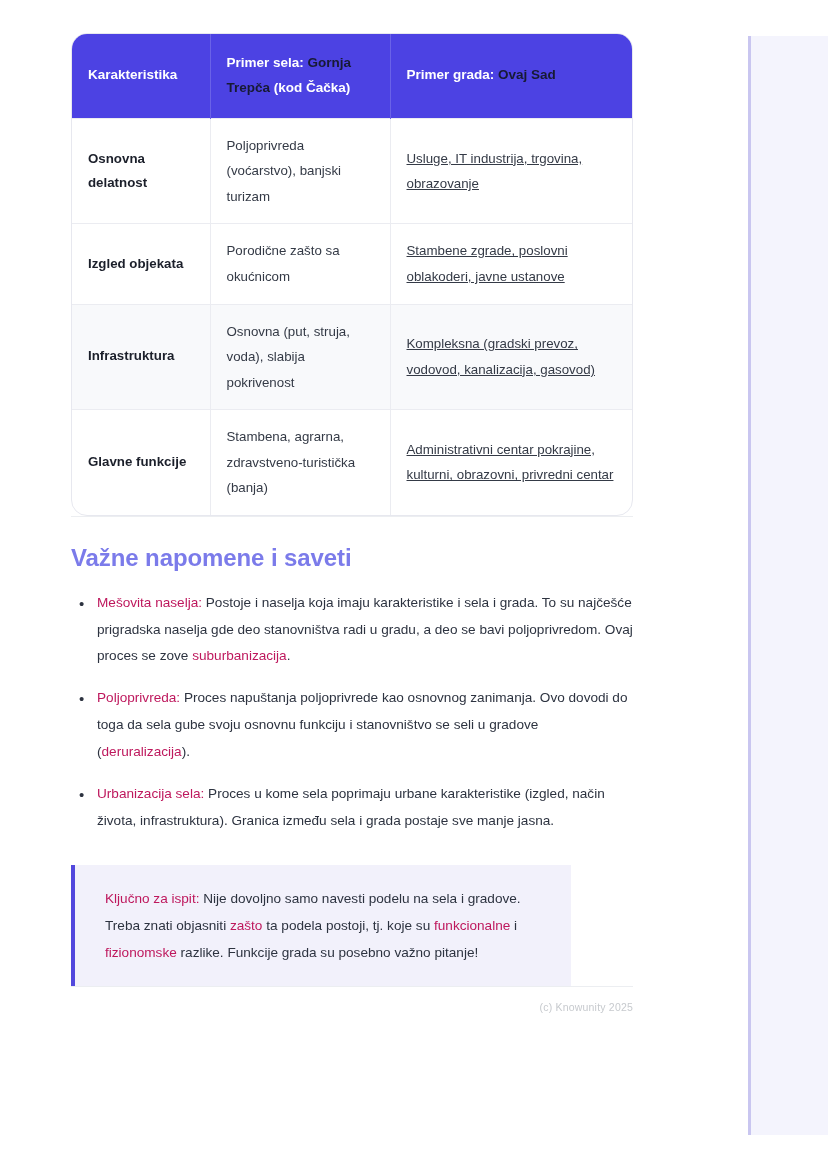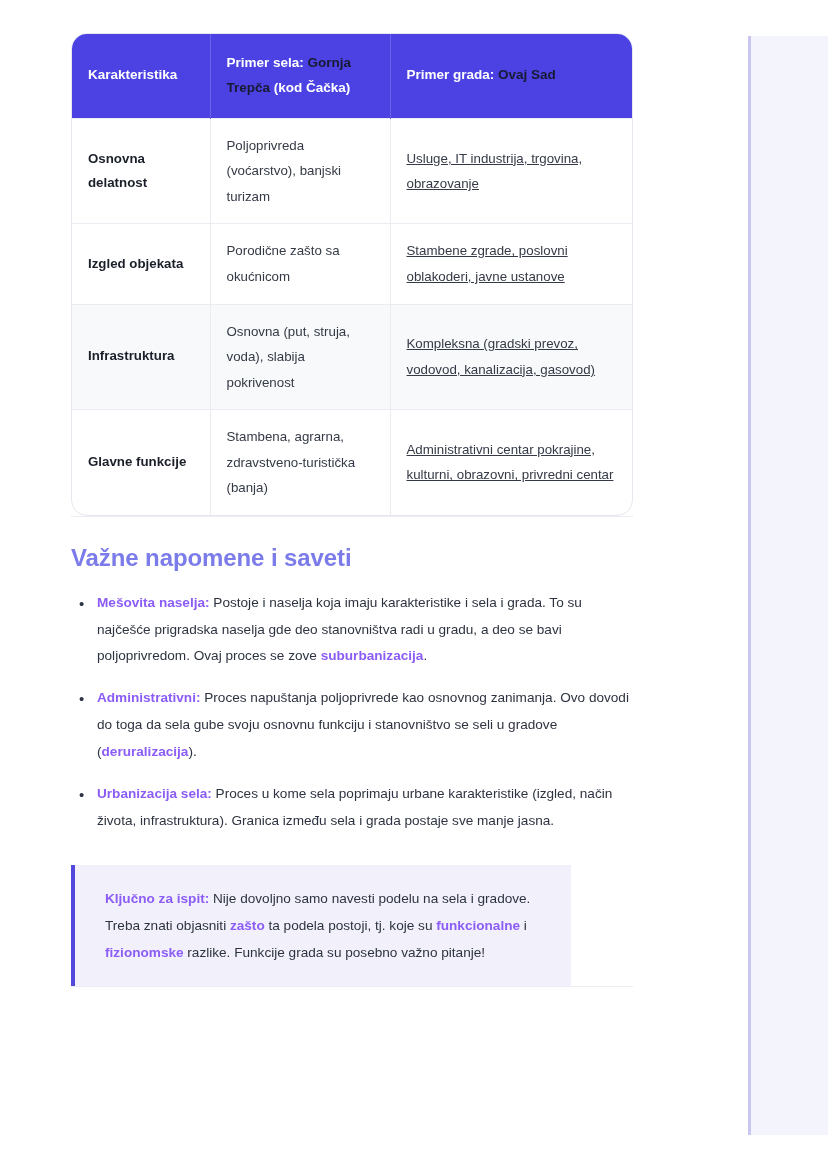--- a/index.html
+++ b/index.html
@@ -121,21 +121,21 @@
   }
   ul.notes > li:last-child { margin-bottom: 0; }
   ul.notes > li::before {
     content: "\2022";
     position: absolute;
     left: -18px;
     top: -1px;
     color: #2d3340;
     font-size: 15px;
   }
-  .b { font-weight: bold; color: #8b5cf6; }
+  .b { font-weight: normal; color: #be185d; }
 
   
   .callout {
     margin-top: 30px;
     background: #f2f1fb;
     border-left: 4px solid #5248dd;
     padding: 20px 26px 20px 30px;
     box-sizing: border-box;
     width: 500px;
   }
@@ -204,27 +204,28 @@
 
   <hr class="rule rule-after-table">
 
   <h2 class="section-title">Važne napomene i saveti</h2>
 
   <ul class="notes">
     <li>
       <span class="b">Mešovita naselja:</span><span> Postoje i naselja koja imaju karakteristike i sela i grada. To su najčešće prigradska naselja gde deo stanovništva radi u gradu, a deo se bavi poljoprivredom. Ovaj proces se zove </span><span class="b">suburbanizacija</span><span>.</span>
     </li>
     <li>
-      <span class="b">Administrativni:</span><span> Proces napuštanja poljoprivrede kao osnovnog zanimanja. Ovo dovodi do toga da sela gube svoju osnovnu funkciju i stanovništvo se seli u gradove (</span><span class="b">deruralizacija</span><span>).</span>
+      <span class="b">Poljoprivreda:</span><span> Proces napuštanja poljoprivrede kao osnovnog zanimanja. Ovo dovodi do toga da sela gube svoju osnovnu funkciju i stanovništvo se seli u gradove (</span><span class="b">deruralizacija</span><span>).</span>
     </li>
     <li>
       <span class="b">Urbanizacija sela:</span><span> Proces u kome sela poprimaju urbane karakteristike (izgled, način života, infrastruktura). Granica između sela i grada postaje sve manje jasna.</span><span class="b"></span><span></span>
     </li>
   </ul>
 
   <div class="callout">
     <p><span class="b">Ključno za ispit:</span><span> Nije dovoljno samo navesti podelu na sela i gradove. Treba znati objasniti </span><span class="b">zašto</span><span> ta podela postoji, tj. koje su </span><span class="b">funkcionalne</span><span> i </span><span class="b">fizionomske</span><span> razlike. Funkcije grada su posebno važno pitanje!</span></p>
   </div>
 
   <hr class="rule rule-footer">
 
+  <div class="footer">(c) Knowunity 2025</div>
 
 </div>
 
 </body></html>

